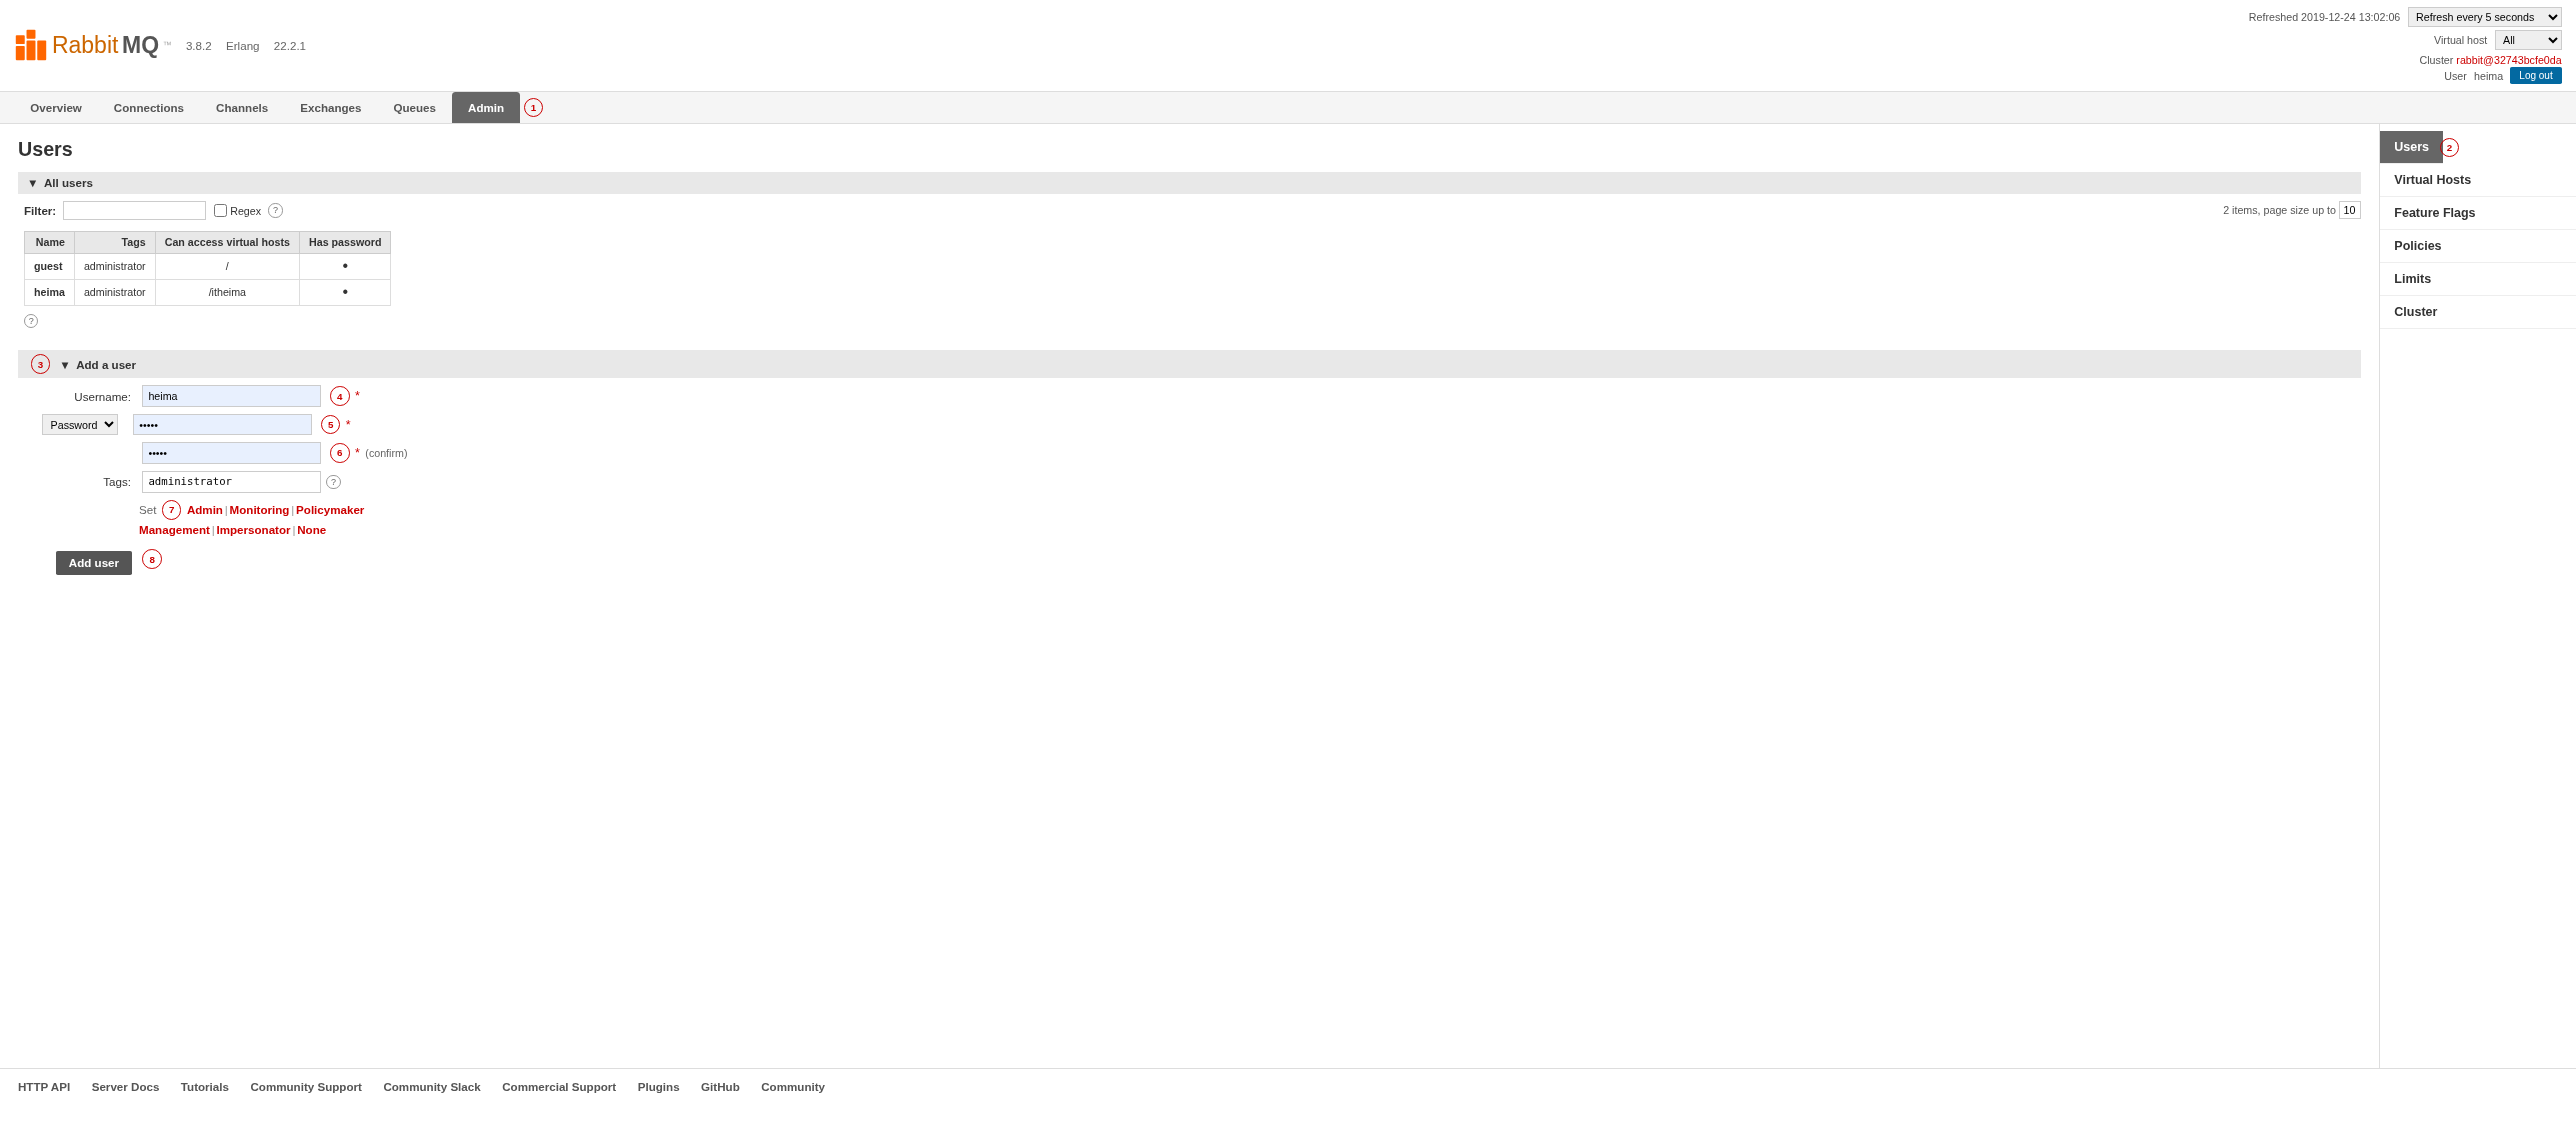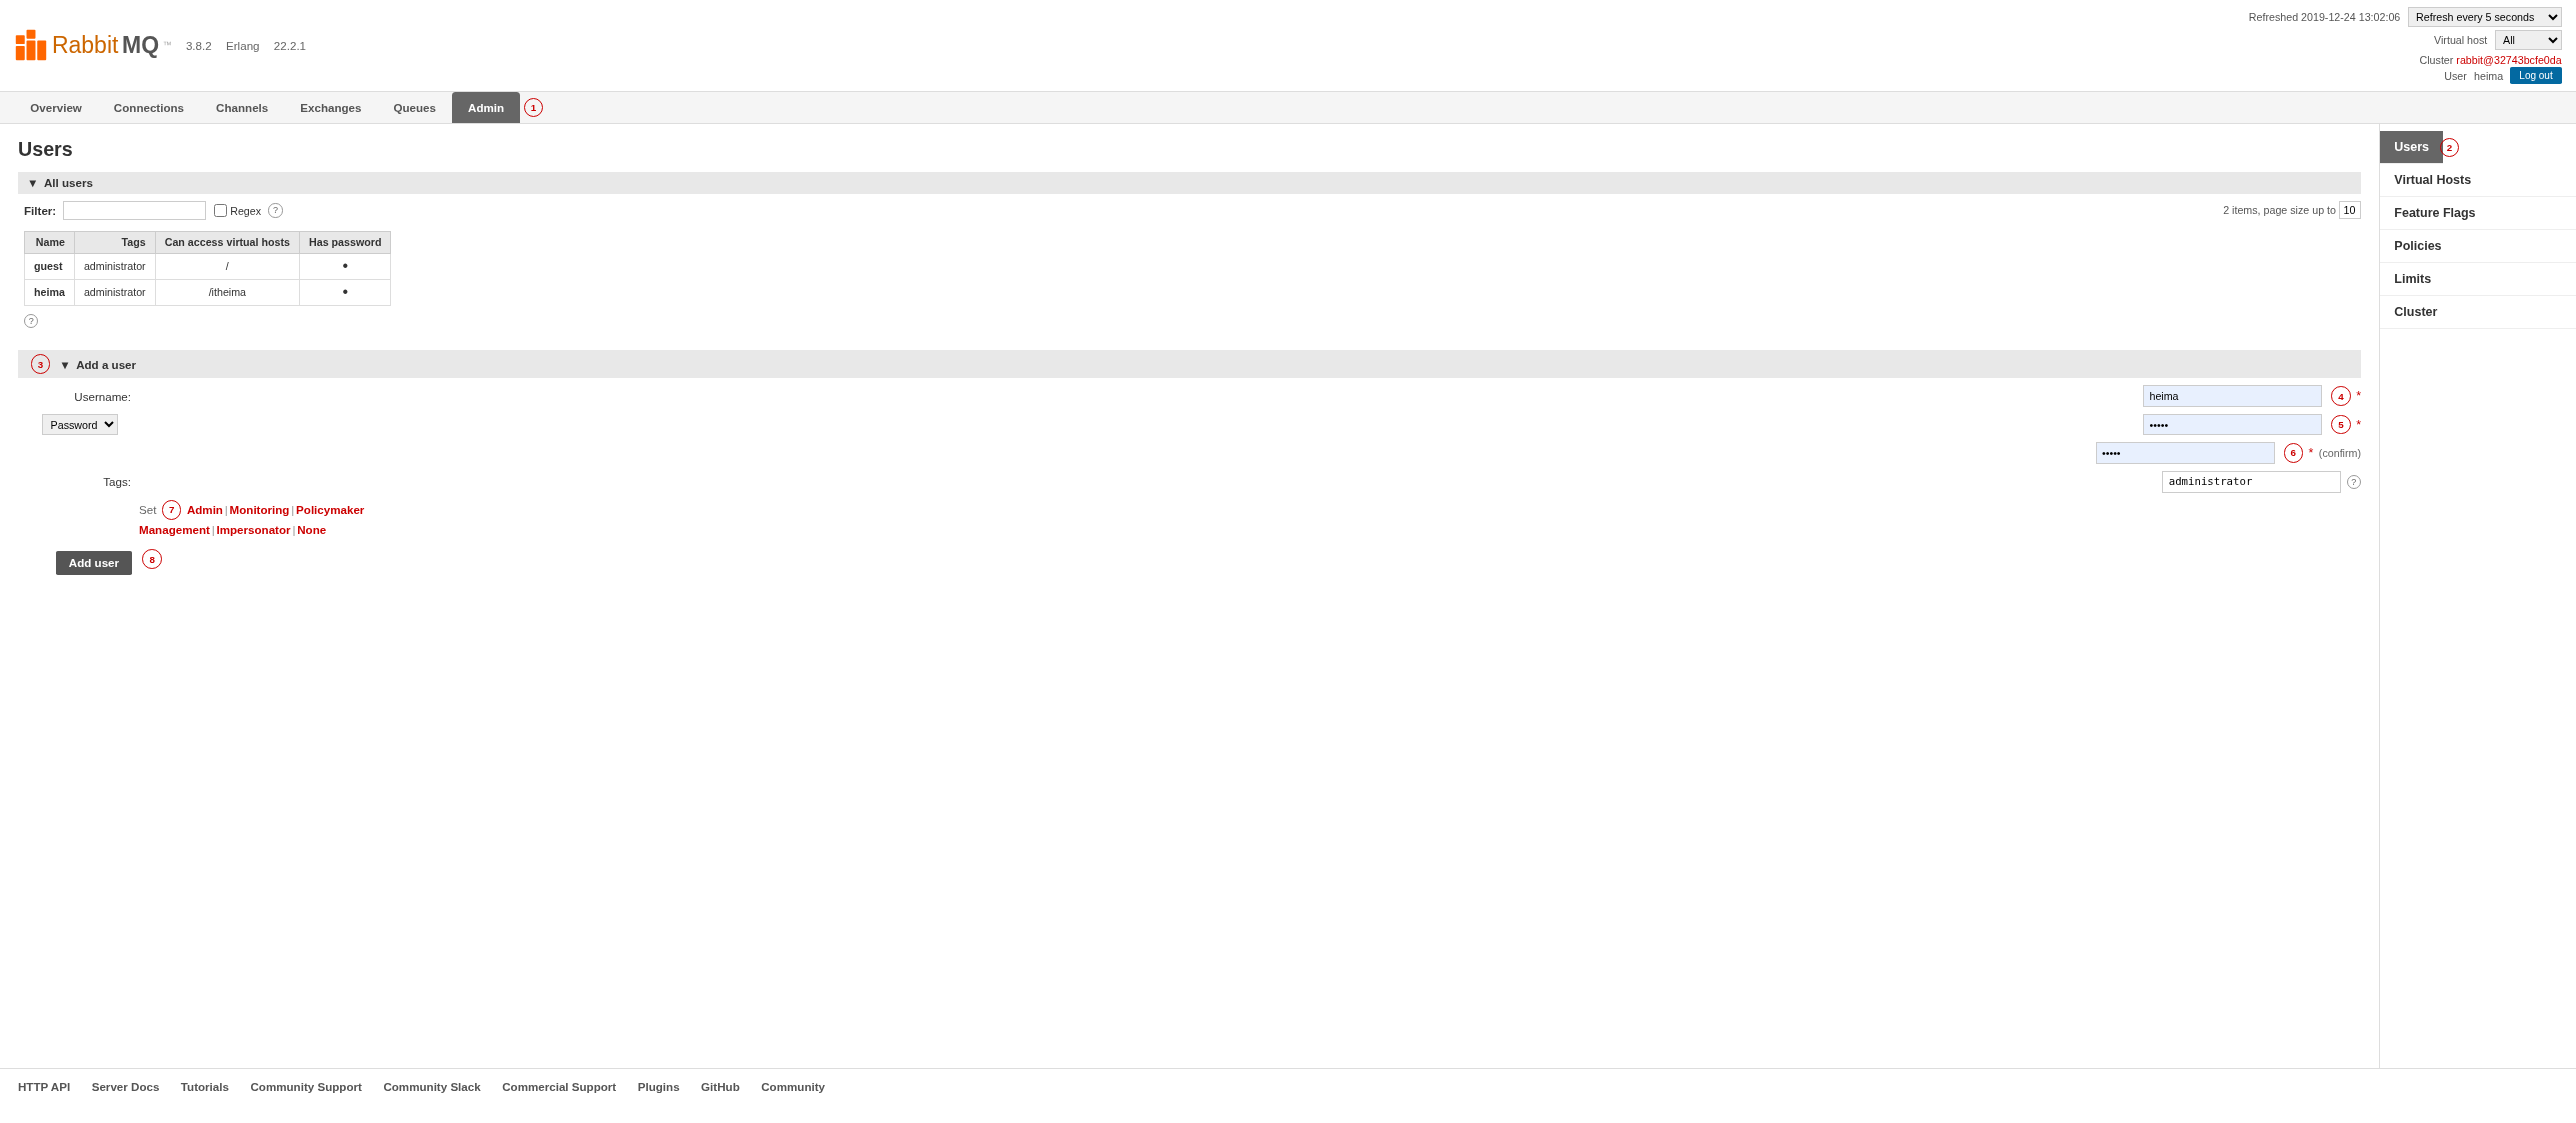--- a/index.html
+++ b/index.html
@@ -55,21 +55,21 @@
     .users-table { border-collapse: collapse; min-width: 358px; }
     .users-table th { background: #e8e8e8; border: 0.9px solid #ccc; padding: 4.5px 9px; text-align: right; font-size: 10.7px; font-weight: bold; }
     .users-table td { border: 0.9px solid #ddd; padding: 4.5px 9px; font-size: 10.7px; }
     .users-table td.center { text-align: center; }
     .dot { font-size: 16px; line-height: 1; }
 
     
     .section-help { margin-top: 7.2px; }
 
     
-    .form-row { display: flex; align-items: center; gap: 11px; margin-bottom: 7.2px; justify-content: space-between; }
+    .form-row { display: flex; align-items: center; gap: 11px; margin-bottom: 7.2px; }
     .form-label { text-align: right; width: 89px; font-size: 11.6px; }
     .form-input { border: 0.9px solid #ccc; padding: 3.6px 5.4px; font-size: 10.7px; width: 179px; background: #e8f0fe; }
     .form-input.tags-input { background: #fff; font-family: monospace; }
     .required-star { color: #c00; font-size: 12.5px; }
     .confirm-label { color: #666; font-size: 10.7px; }
     .password-label-area { display: flex; align-items: center; gap: 0; }
     .password-select { font-size: 10.7px; border: 0.9px solid #ccc; padding: 2.7px 3.6px; }
     .tag-link { color: #c00; font-weight: bold; cursor: pointer; }
     .tag-sep { color: #999; }
 

